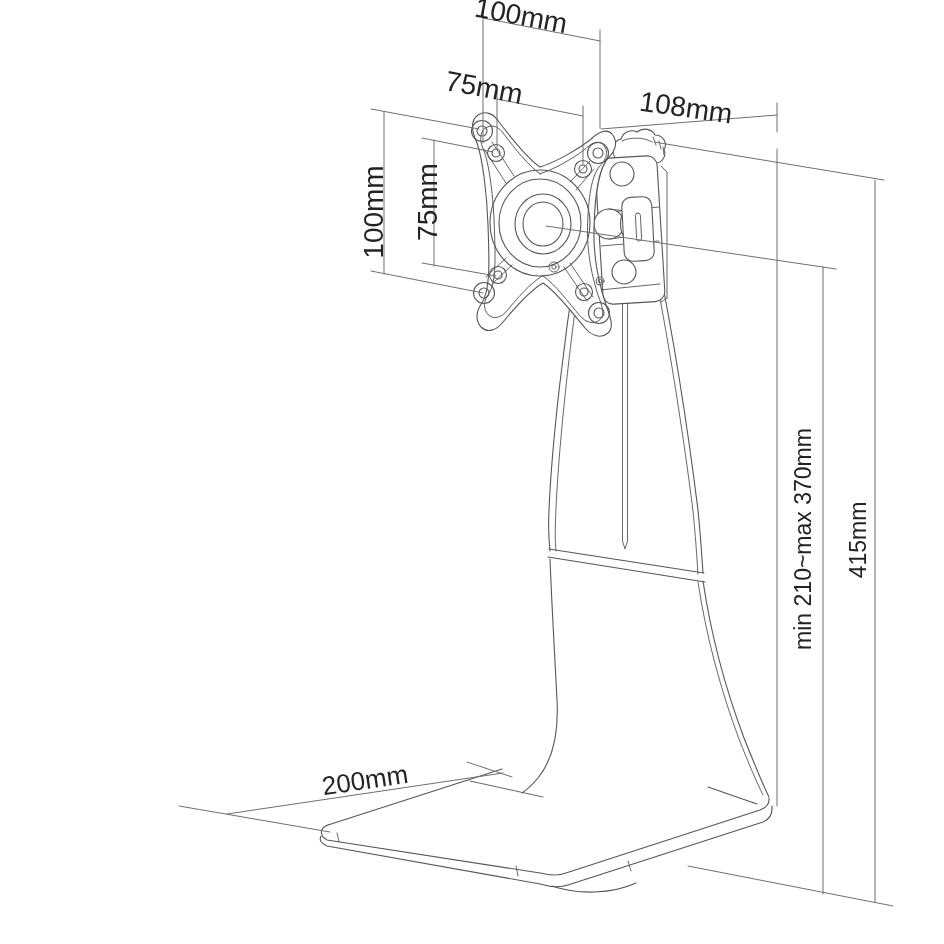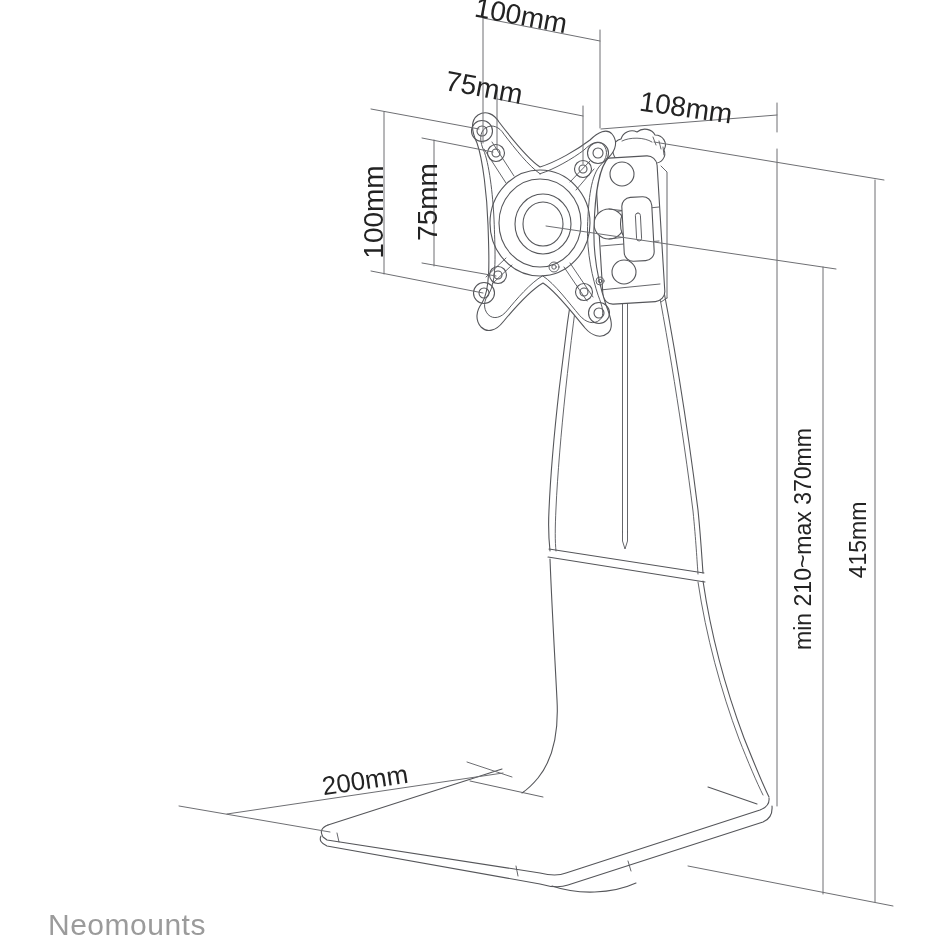--- a/index.html
+++ b/index.html
@@ -134,14 +134,13 @@
     <text class="lblL" x="484" y="97" text-anchor="middle" transform="rotate(10.5 484 88)">75mm</text>
     <text class="lblL" x="686" y="117" text-anchor="middle" transform="rotate(8 686 108)">108mm</text>
     <text class="lblL" x="374" y="221" text-anchor="middle" transform="rotate(-90 374 212)">100mm</text>
     <text class="lblL" x="428" y="211" text-anchor="middle" transform="rotate(-90 428 202)">75mm</text>
     <text class="lblM" x="365" y="789" text-anchor="middle" transform="rotate(-8.5 365 780)">200mm</text>
     <text class="lblS" x="802" y="548" text-anchor="middle" transform="rotate(-90 802 539)">min 210~max 370mm</text>
     <text class="lblS" x="857" y="549" text-anchor="middle" transform="rotate(-90 857 540)">415mm</text>
   </g>
 </svg>
 
-<div class="brand">Neomounts</div>
 </div>
 
 </body></html>

